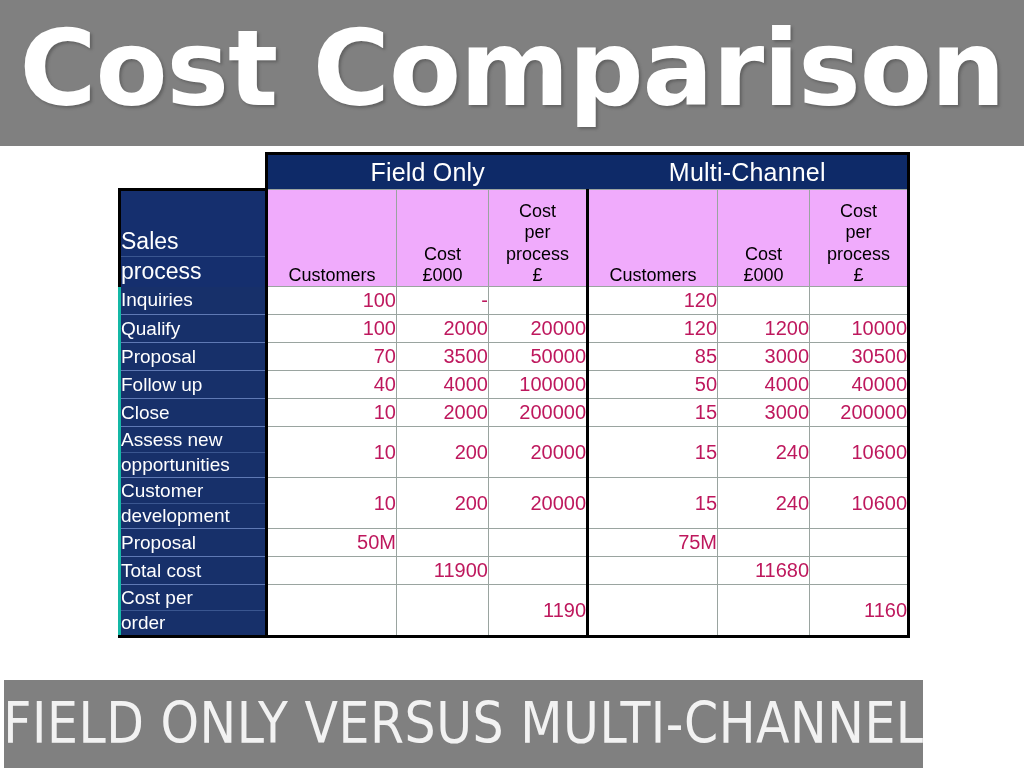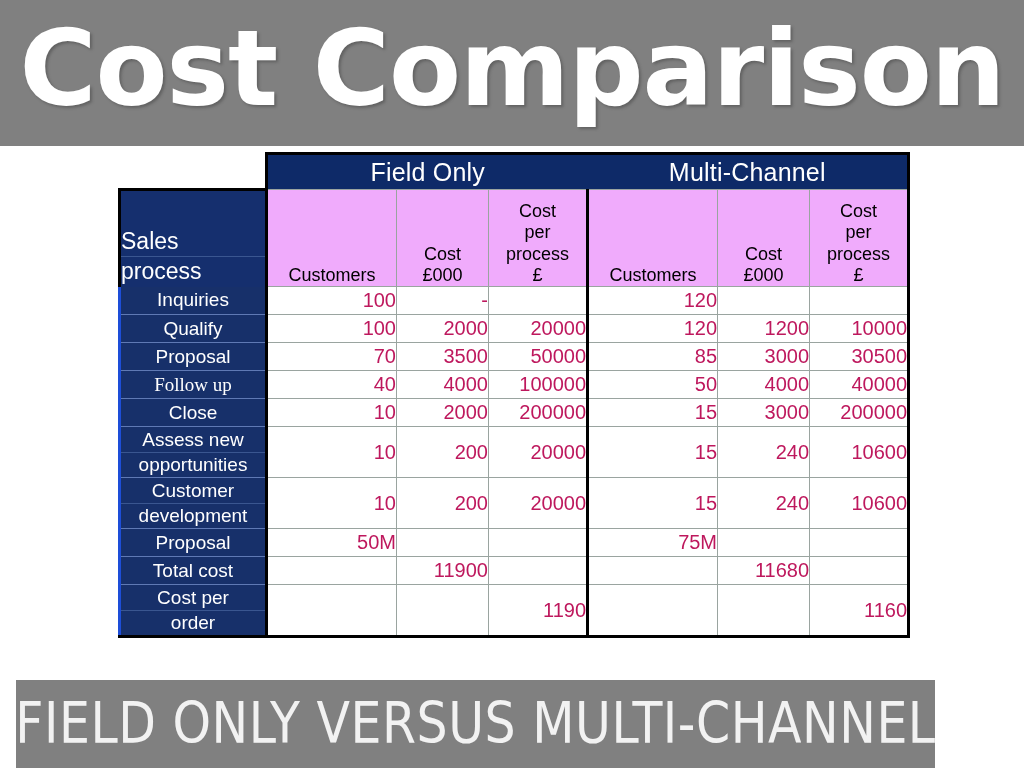--- a/index.html
+++ b/index.html
@@ -41,21 +41,21 @@
     line-height: 1;
     letter-spacing: -1px;
     white-space: nowrap;
     text-shadow: 2px 2px 3px rgba(60,60,60,0.45);
     padding-bottom: 8px;
   }
 
   
   .caption-band {
     position: absolute;
-    left: 16px;
+    left: 4px;
     top: 680px;
     width: 919px;
     height: 88px;
     background: #808080;
     display: flex;
     align-items: center;
     justify-content: center;
     overflow: hidden;
   }
   .caption-text {
@@ -154,24 +154,24 @@
     height: 96px;
   }
   .colhead.seg-start { border-left: 3px solid #000000; }
   .colhead.seg-end   { border-right: 3px solid #000000; }
 
   
   td.rowlabel {
     background: #17306a;
     color: #ffffff;
     font-size: 19px;
-    text-align: center;
+    text-align: left;
     vertical-align: middle;
     padding: 3px 0 3px 10px;
-    border-left: 3px solid #1d4ed8;
+    border-left: 3px solid #14b8a6;
     border-right: 3px solid #000000;
     border-bottom: 1px solid #5f79b4;
     line-height: 1.25;
   }
   td.rowlabel .line {
     display: block;
     border-bottom: 1px solid #3a5690;
   }
   td.rowlabel .line:last-child { border-bottom: none; }
 
@@ -291,21 +291,21 @@
             <td class="datacell seg-start">70</td>
             <td class="datacell">3500</td>
             <td class="datacell seg-end">50000</td>
             <td class="grp-spacer"></td>
             <td class="datacell seg-start">85</td>
             <td class="datacell">3000</td>
             <td class="datacell seg-end">30500</td>
           </tr>
           <tr>
             <td class="rowlabel">
-              <span class="line" style="border-bottom: none; font-family: Liberation Serif, serif;">Follow up</span>
+              <span class="line" style="border-bottom: none;">Follow up</span>
             </td>
             <td class="datacell seg-start">40</td>
             <td class="datacell">4000</td>
             <td class="datacell seg-end">100000</td>
             <td class="grp-spacer"></td>
             <td class="datacell seg-start">50</td>
             <td class="datacell">4000</td>
             <td class="datacell seg-end">40000</td>
           </tr>
           <tr>

